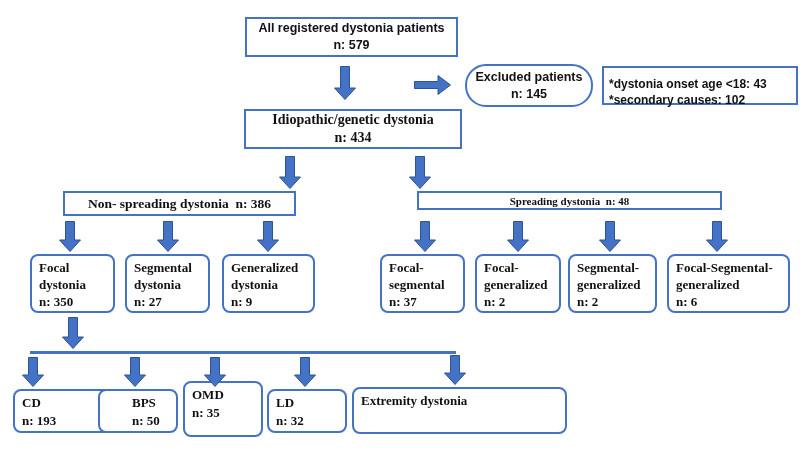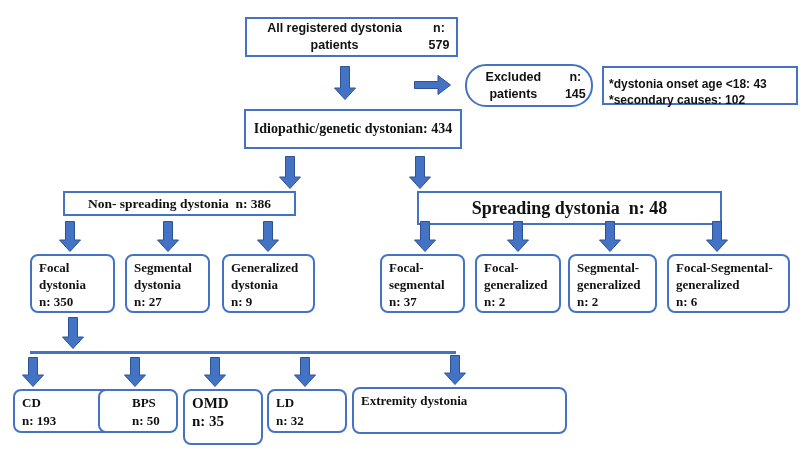--- a/index.html
+++ b/index.html
@@ -6,21 +6,21 @@
   html,body { margin:0; padding:0; background:#ffffff; }
   .canvas {
     position:relative; width:800px; height:451px; background:#ffffff;
     font-family:"Liberation Serif", serif; color:var(--ink); overflow:hidden;
   }
   .box {
     position:absolute; box-sizing:border-box; background:#ffffff;
     border:2px solid var(--accent); font-weight:bold;
   }
   .center {
-    display:flex; align-items:center;
+    display:flex; flex-direction:column; align-items:center;
     justify-content:center; text-align:center;
   }
   .leftpad { padding:3px 4px 2px 7px;border-radius:8px; }
   .sans { font-family:"Liberation Sans", sans-serif; }
   .pre { white-space:pre; }
   .arrow { position:absolute; }
   .hline { position:absolute; background:var(--accent); }
 </style>
 </head>
 <body>
@@ -44,21 +44,21 @@
 
   <div class="box center" style="left:244px; top:109px; width:218px; height:40px; font-size:14px; line-height:18px;">
     <div>Idiopathic/genetic dystonia</div>
     <div>n: 434</div>
   </div>
 
   <div class="box center pre" style="left:63px; top:191px; width:233px; height:25px; font-size:13.5px;">
     <div>Non- spreading dystonia  n: 386</div>
   </div>
 
-  <div class="box center pre" style="left:417px; top:191px; width:305px; height:34px; font-size:18px;">
+  <div class="box center pre" style="left:417px; top:191px; width:305px; height:19px; font-size:11px;">
     <div>Spreading dystonia  n: 48</div>
   </div>
 
   <div class="box leftpad" style="left:30px; top:254px; width:85px; height:59px; font-size:13px; line-height:17px;">
     <div>Focal</div>
     <div>dystonia</div>
     <div>n: 350</div>
   </div>
 
   <div class="box leftpad" style="left:125px; top:254px; width:85px; height:59px; font-size:13px; line-height:17px;">
@@ -100,21 +100,21 @@
   <div class="box leftpad" style="left:13px; top:389px; width:100px; height:44px; font-size:13px; line-height:18px;">
     <div>CD</div>
     <div>n: 193</div>
   </div>
 
   <div class="box leftpad" style="left:98px; top:389px; width:80px; height:44px; font-size:13px; line-height:18px;padding-left:32px;">
     <div>BPS</div>
     <div>n: 50</div>
   </div>
 
-  <div class="box leftpad" style="left:183px; top:389px; width:80px; height:56px; font-size:15px; line-height:18px;">
+  <div class="box leftpad" style="left:183px; top:381px; width:80px; height:56px; font-size:13px; line-height:18px;">
     <div>OMD</div>
     <div>n: 35</div>
   </div>
 
   <div class="box leftpad" style="left:267px; top:389px; width:80px; height:44px; font-size:13px; line-height:18px;">
     <div>LD</div>
     <div>n: 32</div>
   </div>
 
   <div class="box leftpad" style="left:352px; top:387px; width:215px; height:47px; border-width:2.5px; font-size:13px; line-height:18px;">

